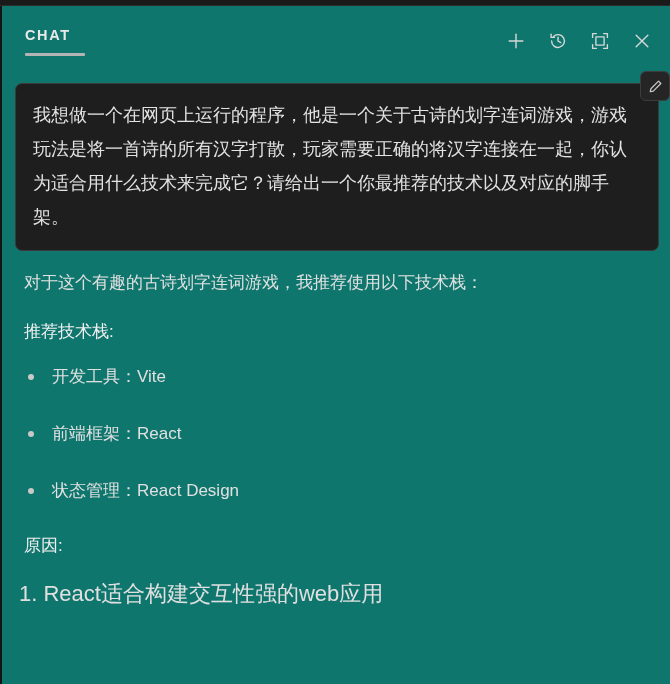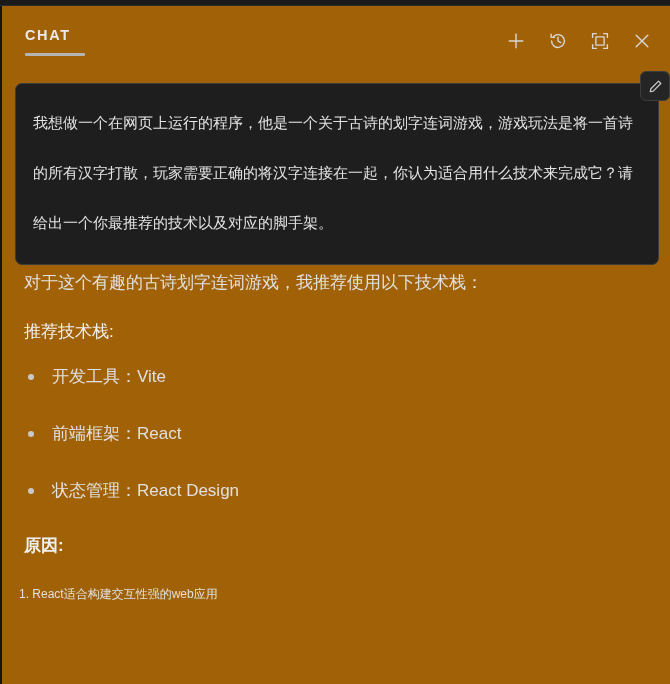--- a/index.html
+++ b/index.html
@@ -26,21 +26,21 @@
     height: 1px;
     background: #2b2b2b;
   }
 
   .panel {
     position: absolute;
     top: 6px;
     left: 0;
     width: 670px;
     height: 678px;
-    background: #a16207;
+    background: #0f766e;
     border-left: 2px solid #141414;
   }
 
   
   .header {
     position: relative;
     height: 58px;
   }
 
   .tab {
@@ -96,22 +96,22 @@
   .user-msg {
     position: relative;
     border: 1px solid #3a3a3a;
     border-radius: 7px;
     background: #1e1e1e;
     padding: 14px 18px 16px 17px;
     min-height: 162px;
   }
 
   .user-msg-text {
-    font-size: 15px;
-    line-height: 50px;
+    font-size: 18px;
+    line-height: 34px;
     color: #e3e3e3;
     word-break: break-all;
     white-space: pre-wrap;
   }
 
   .edit-btn {
     position: absolute;
     top: -13px;
     right: -12px;
     width: 30px;
@@ -169,34 +169,34 @@
     left: 4px;
     top: 10px;
     width: 6px;
     height: 6px;
     border-radius: 50%;
     background: #c9c9c9;
   }
 
   .reply h4.reason {
     font-size: 17px;
-    font-weight: bold;
+    font-weight: normal;
     line-height: 28px;
     color: #f0f0f0;
     margin-top: -3px;
     margin-bottom: 20px;
   }
 
   ol.numbered {
     list-style: none;
     margin: 0;
   }
 
   ol.numbered li {
-    font-size: 12px;
+    font-size: 22px;
     line-height: 28px;
     color: #e0e0e0;
     margin-left: -5px;
   }
 </style>
 </head>
 <body>
 
 <div class="top-rule"></div>
 

